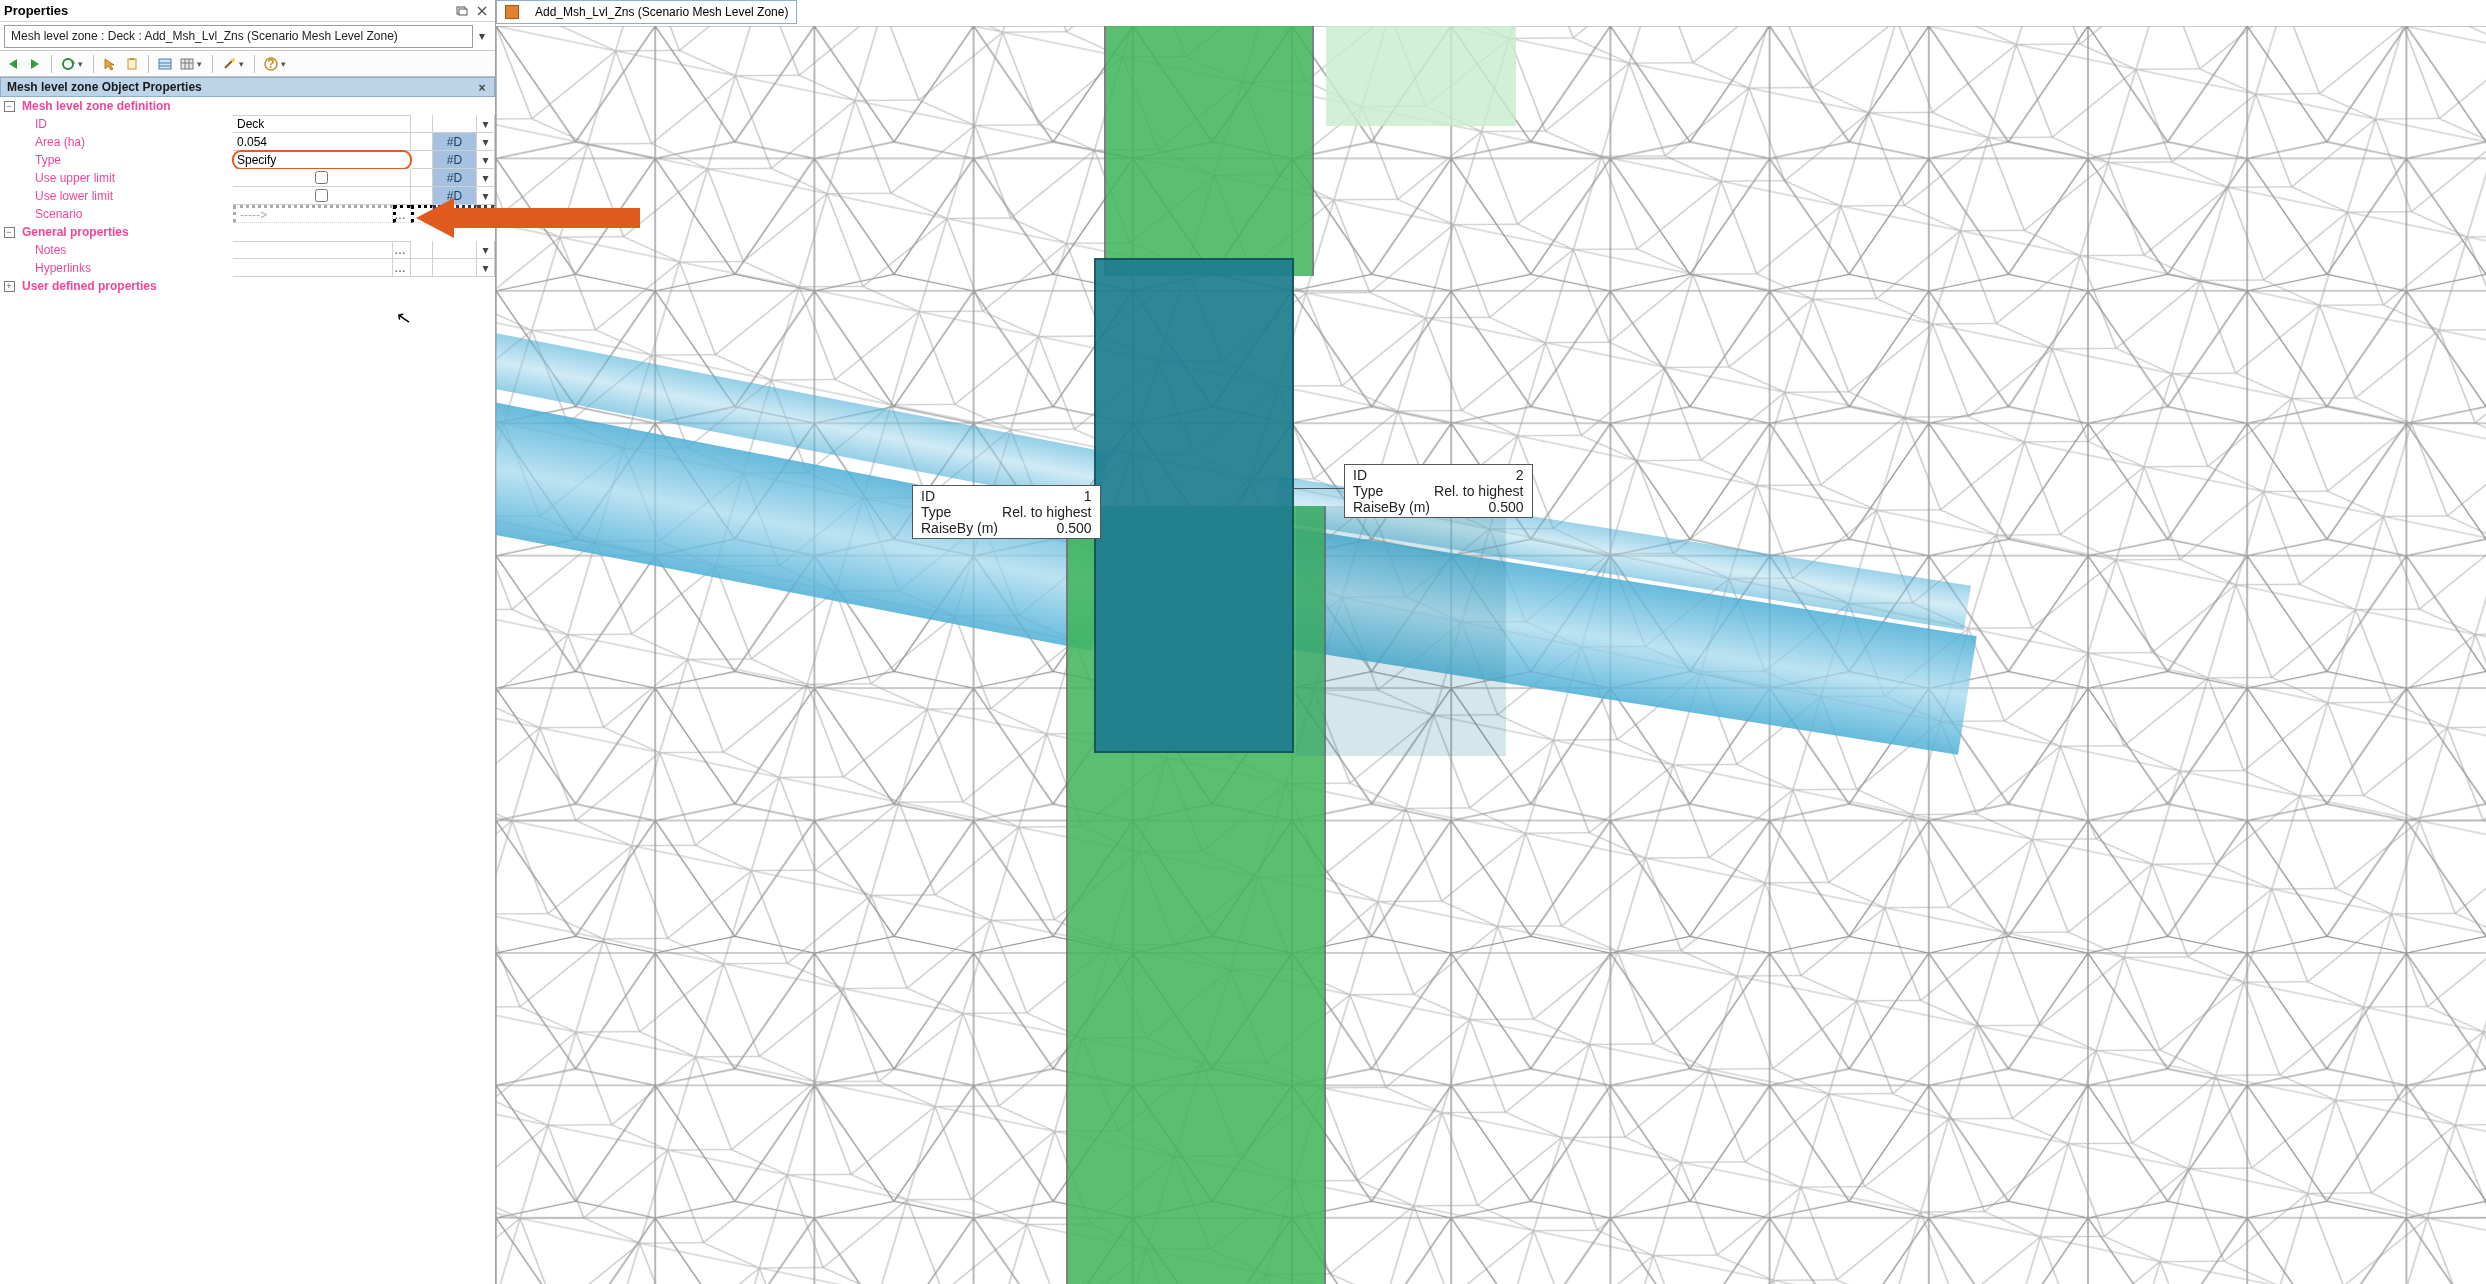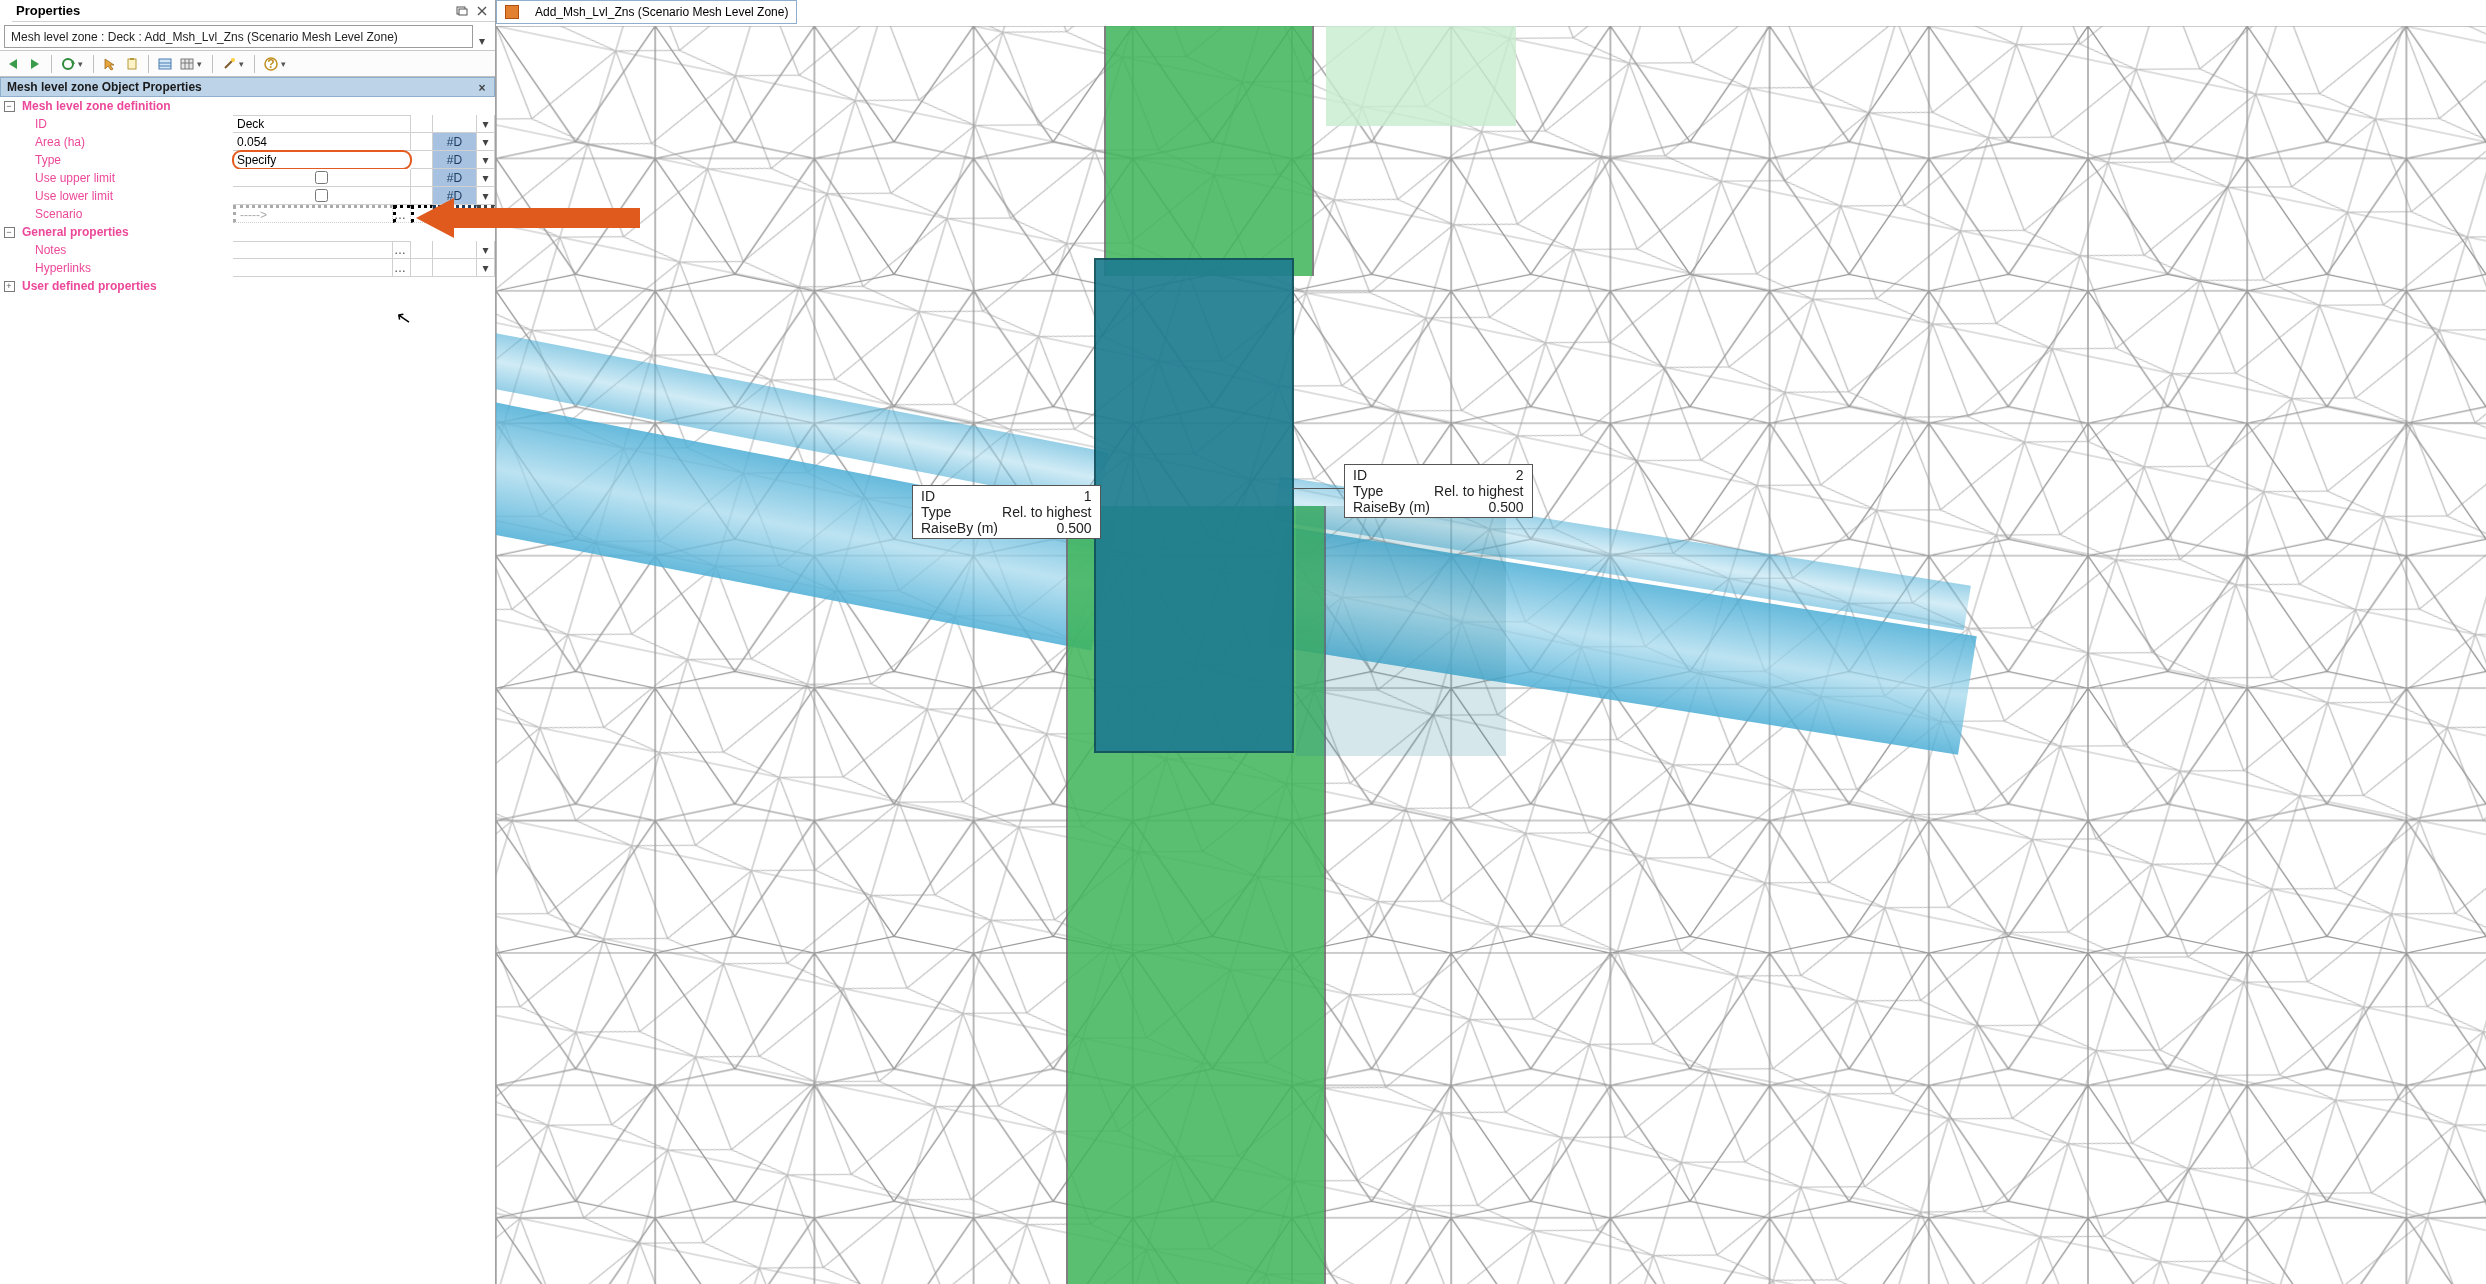--- a/index.html
+++ b/index.html
@@ -1,25 +1,25 @@
 <!DOCTYPE html>
 <html><head>
 <meta charset="utf-8">
 <style>
   * { box-sizing: border-box; font-family: "Segoe UI", Tahoma, sans-serif; font-size: 12px; }
   html, body { margin: 0; padding: 0; width: 2486px; height: 1284px; background: #fff; overflow: hidden; }
   .root { display: flex; width: 100%; height: 100%; }
 
   
   .panel { width: 496px; height: 100%; background: #fff; border-right: 1px solid #a0a0a0; display: flex; flex-direction: column; }
-  .panel-titlebar { height: 22px; background: #fff; border-bottom: 1px solid #d0d0d0; display: flex; align-items: center; padding: 0 4px; margin-left: 12px; }
+  .panel-titlebar { height: 22px; background: #fff; border-bottom: 1px solid #d0d0d0; display: flex; align-items: center; padding: 0 4px; }
   .panel-title { font-weight: 600; font-size: 13px; }
   .panel-titlebar .spacer { flex: 1; }
   .winbtn { width: 18px; height: 16px; display: flex; align-items: center; justify-content: center; color: #555; margin-left: 2px; }
-  .breadcrumb-row { height: 29px; border-bottom: 1px solid #c8c8c8; display: flex; align-items: flex-end; padding: 2px 4px; }
+  .breadcrumb-row { height: 29px; border-bottom: 1px solid #c8c8c8; display: flex; align-items: center; padding: 2px 4px; }
   .breadcrumb { flex: 1; height: 23px; border: 1px solid #9c9c9c; background: #fff; display: flex; align-items: center; padding: 0 6px; color: #222; }
   .breadcrumb-arrow { width: 18px; text-align: center; color: #444; }
   .toolbar { height: 26px; border-bottom: 1px solid #c0c0c0; display: flex; align-items: center; padding: 0 4px; gap: 4px; background: #fcfcfc; }
   .tb-ico { width: 18px; height: 18px; display: flex; align-items: center; justify-content: center; }
   .tb-sep { width: 1px; height: 18px; background: #c0c0c0; margin: 0 3px; }
   .tb-dd { width: 8px; color: #555; font-size: 9px; margin-left: -3px; }
 
   .section-header { height: 20px; background: #bcd3e8; border: 1px solid #8faecb; display: flex; align-items: center; padding: 0 6px; font-weight: 600; color: #1a1a1a; position: relative; }
   .section-close { position: absolute; right: 4px; top: 2px; width: 16px; height: 16px; display: flex; align-items: center; justify-content: center; color: #444; }
 

